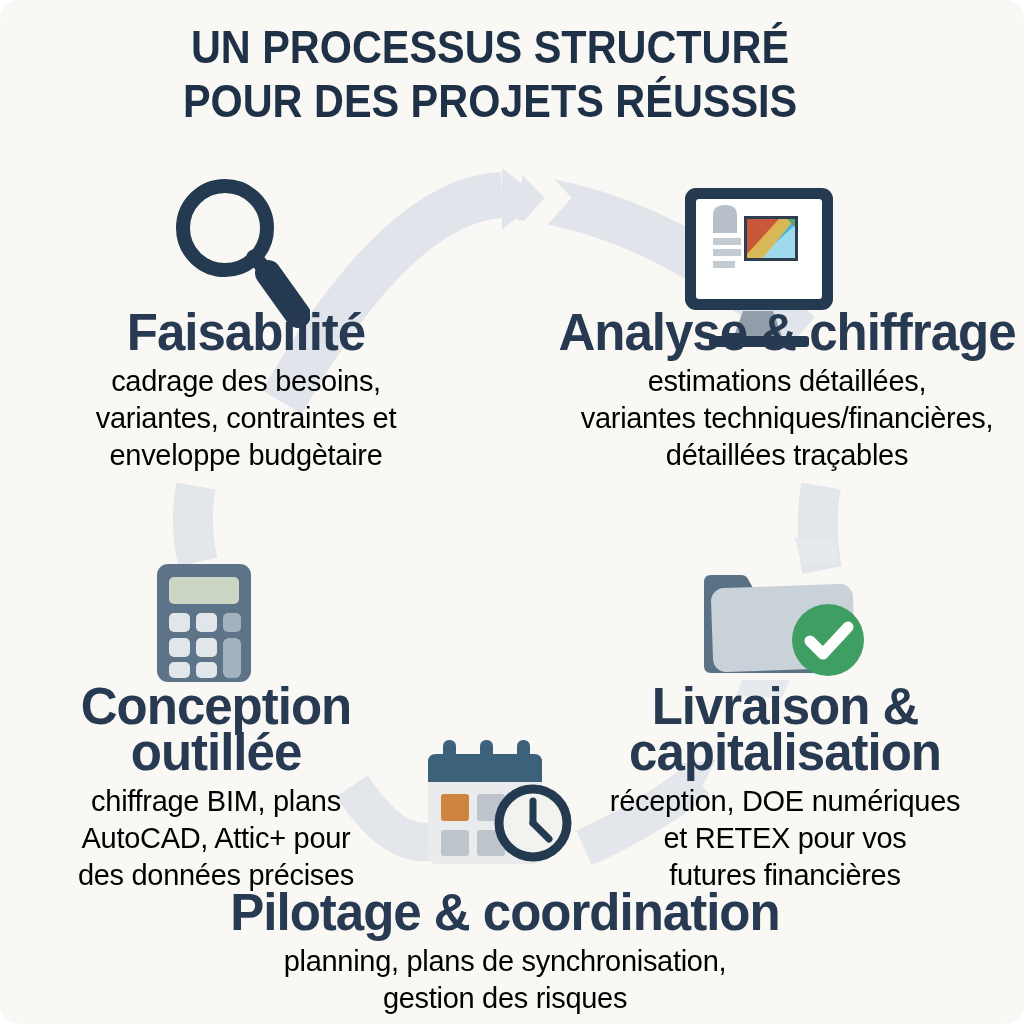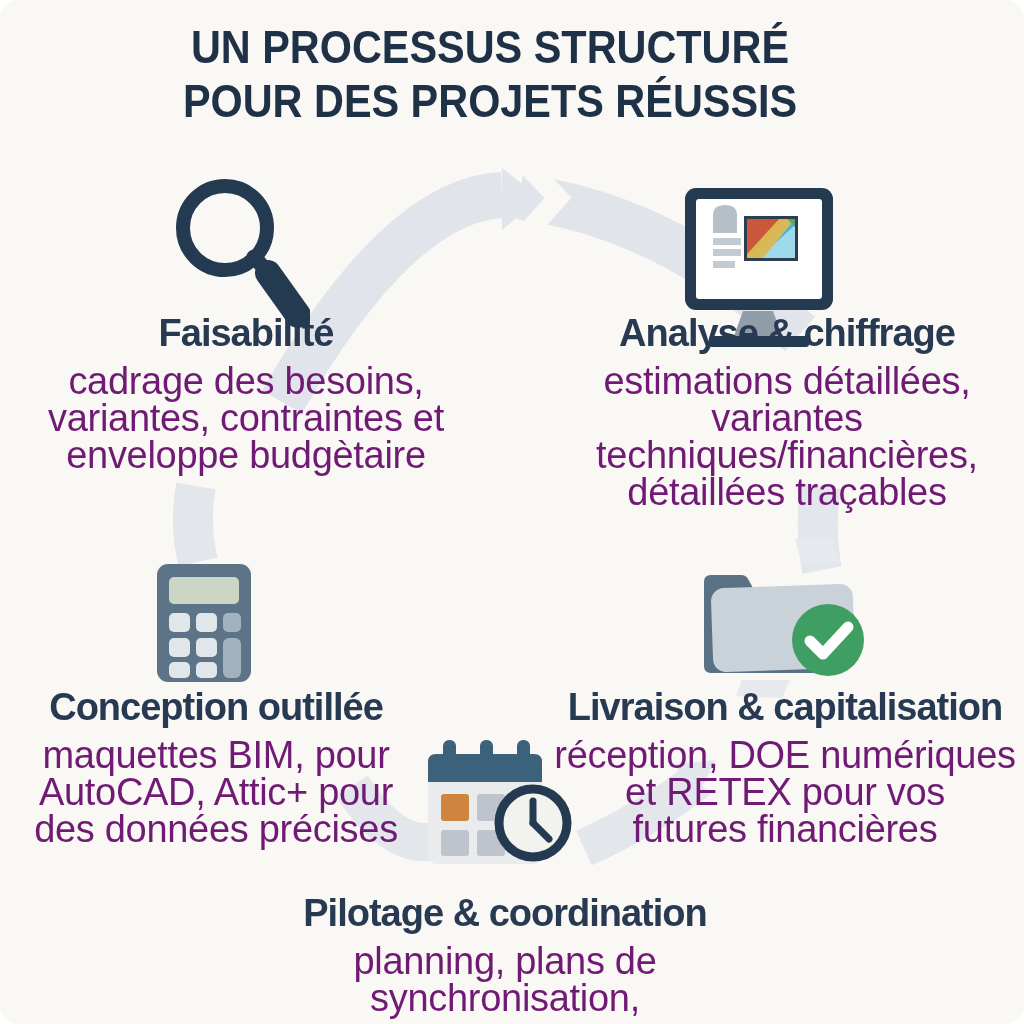--- a/index.html
+++ b/index.html
@@ -8,23 +8,23 @@
     background:#faf8f4;font-family:"Liberation Sans",sans-serif;border-radius:19px;
   }
   .layer{position:absolute;left:0;top:0;}
   .title{
     position:absolute;top:20px;left:0;width:980px;text-align:center;
     font-weight:bold;font-size:46px;line-height:54px;color:#1e3147;
     letter-spacing:0px;transform:scaleX(.9);transform-origin:490px 0;
   }
   .step{position:absolute;text-align:center;}
   .step-heading{
-    font-weight:bold;font-size:38px;line-height:46px;color:#273a52;letter-spacing:-1px;
+    font-weight:bold;font-size:51px;line-height:46px;color:#273a52;letter-spacing:-1px;
   }
-  .step-desc{margin-top:7px;font-size:38px;line-height:37px;color:#701a75;letter-spacing:-0.3px;}
+  .step-desc{margin-top:7px;font-size:29px;line-height:37px;color:#000000;letter-spacing:-0.3px;}
   .icon{position:absolute;}
   .s1{left:36px;top:310px;width:420px;}
   .s2{left:527px;top:310px;width:520px;}
   .s3{left:0px;top:684px;width:432px;}
   .s4{left:545px;top:684px;width:480px;}
   .s5{left:225px;top:890px;width:560px;}
 </style>
 </head>
 <body>
 
@@ -127,35 +127,36 @@
     <div class="step-desc">
       <div>estimations détaillées,</div>
       <div>variantes techniques/financières,</div>
       <div>détaillées traçables</div>
     </div>
   </div>
 
   <div class="step s3">
     <div class="step-heading">Conception outillée</div>
     <div class="step-desc">
-      <div>maquettes BIM, pour</div>
+      <div>chiffrage BIM, plans</div>
       <div>AutoCAD, Attic+ pour</div>
       <div>des données précises</div>
     </div>
   </div>
 
   <div class="step s4">
     <div class="step-heading">Livraison &amp; capitalisation</div>
     <div class="step-desc">
       <div>réception, DOE numériques</div>
       <div>et RETEX pour vos</div>
       <div>futures financières</div>
     </div>
   </div>
 
   <div class="step s5">
     <div class="step-heading">Pilotage &amp; coordination</div>
     <div class="step-desc">
       <div>planning, plans de synchronisation,</div>
+      <div>gestion des risques</div>
     </div>
   </div>
 
 </div>
 
 </body></html>

